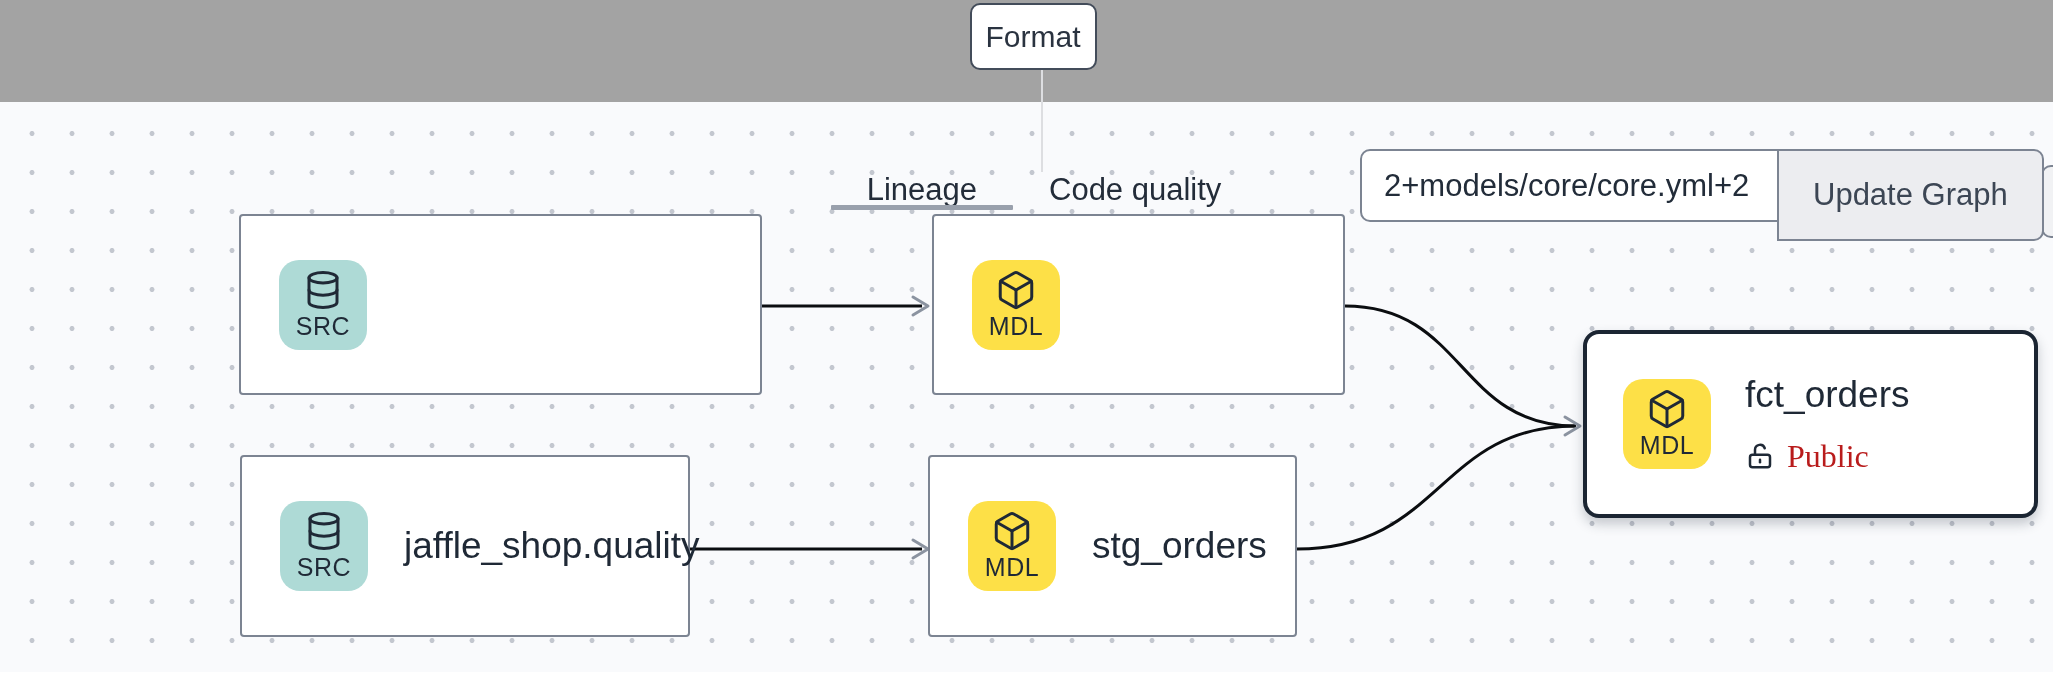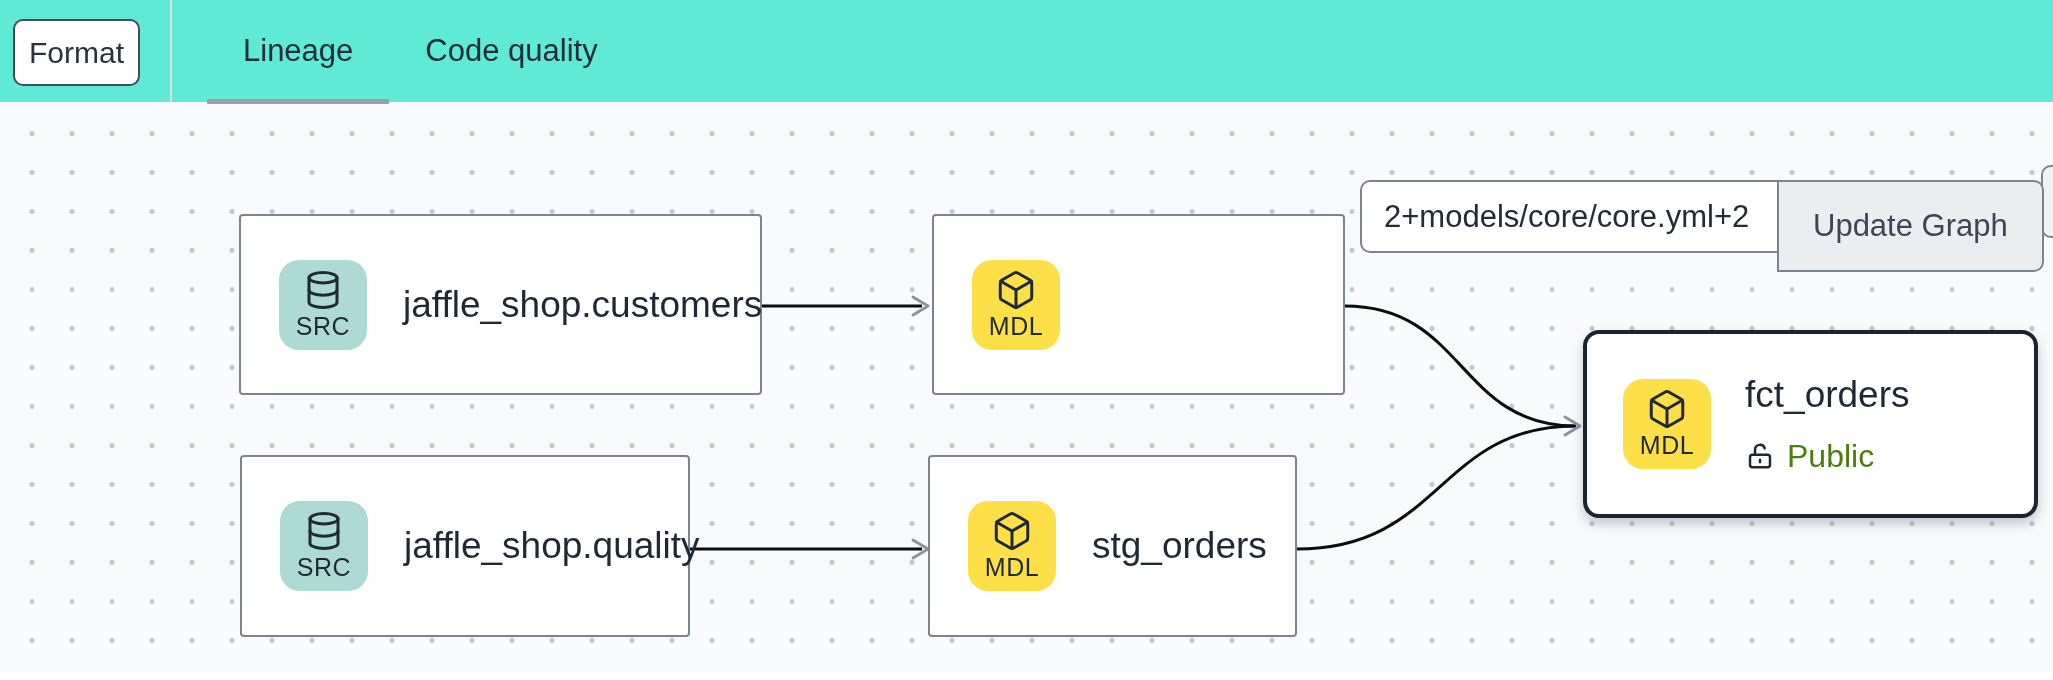--- a/index.html
+++ b/index.html
@@ -5,21 +5,21 @@
   html,body{margin:0;padding:0;}
   body{
     width:2053px;height:680px;overflow:hidden;position:relative;
     font-family:"Liberation Sans","DejaVu Sans",sans-serif;
     background:#f8f9fb;
     -webkit-font-smoothing:antialiased;
   }
   
   .topbar{
     position:absolute;left:0;top:0;width:2053px;height:102px;
-    background:#5eead4;display:flex;align-items:center;z-index:5;
+    background:#a3a3a3;display:flex;align-items:center;z-index:5;flex-direction:column;
   }
   .format-btn{
     margin-left:13px;width:127px;height:67px;flex:0 0 auto;
     background:#ffffff;border:2px solid #434c5a;border-radius:10px;
     font-family:inherit;font-size:30px;color:#2a3340;cursor:pointer;
     display:flex;align-items:center;justify-content:center;margin-top:3px;
   }
   .topbar-divider{
     width:2px;height:102px;background:#dddee1;margin-left:30px;flex:0 0 auto;
   }
@@ -54,23 +54,23 @@
   .badge.src{background:#aedad6;}
   .badge.mdl{background:#fde047;}
   .badge svg{display:block;}
   .badge-type{font-size:25px;color:#1f2936;margin-top:1px;letter-spacing:.5px;}
   .node.selected{
     border:4px solid #1b2532;border-radius:16px;
     box-shadow:0 6px 12px rgba(40,52,68,.25);
   }
   .node-lines{display:flex;flex-direction:column;gap:22px;}
   .node-title{font-size:37px;color:#1f2936;white-space:nowrap;}
-  .node-access{display:flex;align-items:center;gap:12px;font-size:32px;color:#4d7c0f;}
+  .node-access{display:flex;align-items:center;gap:12px;font-size:32px;color:#b91c1c;font-family:Liberation Serif, serif;}
   
-  .selector-group{position:absolute;left:1360px;top:78px;display:flex;z-index:4;}
+  .selector-group{position:absolute;left:1360px;top:47px;display:flex;z-index:4;}
   .selector-input{
     box-sizing:border-box;width:419px;height:73px;background:#ffffff;
     border:2px solid #7c8492;border-radius:10px 0 0 10px;
     font-family:inherit;font-size:31px;color:#222c39;padding:0 22px;outline:none;
   }
   .update-graph-btn{
     box-sizing:border-box;height:92px;padding:0 34px;margin-left:-2px;
     background:#ecedf0;border:2px solid #7c8492;border-radius:0 10px 10px 0;
     font-family:inherit;font-size:31px;color:#3c4654;cursor:pointer;white-space:nowrap;
   }
@@ -115,21 +115,20 @@
 
   <div class="node" style="left:239px;top:112px;width:523px;height:181px;">
     <div class="badge src">
       <svg width="44" height="42" viewBox="0 0 24 24" fill="none" stroke="#1f2936" stroke-width="1.7" stroke-linecap="round" stroke-linejoin="round">
         <ellipse cx="12" cy="5" rx="8" ry="3"></ellipse>
         <path d="M20 12c0 1.66-3.58 3-8 3s-8-1.34-8-3"></path>
         <path d="M4 5v14c0 1.66 3.58 3 8 3s8-1.34 8-3V5"></path>
       </svg>
       <span class="badge-type">SRC</span>
     </div>
-    <span class="node-label">jaffle_shop.customers</span>
   </div>
 
   <div class="node" style="left:932px;top:112px;width:413px;height:181px;">
     <div class="badge mdl">
       <svg width="42" height="42" viewBox="0 0 24 24" fill="none" stroke="#1f2936" stroke-width="1.7" stroke-linecap="round" stroke-linejoin="round">
         <path d="M21 16V8a2 2 0 0 0-1-1.73l-7-4a2 2 0 0 0-2 0l-7 4A2 2 0 0 0 3 8v8a2 2 0 0 0 1 1.73l7 4a2 2 0 0 0 2 0l7-4A2 2 0 0 0 21 16z"></path>
         <polyline points="3.27 6.96 12 12.01 20.73 6.96"></polyline>
         <line x1="12" y1="22.08" x2="12" y2="12"></line>
       </svg>
       <span class="badge-type">MDL</span>

